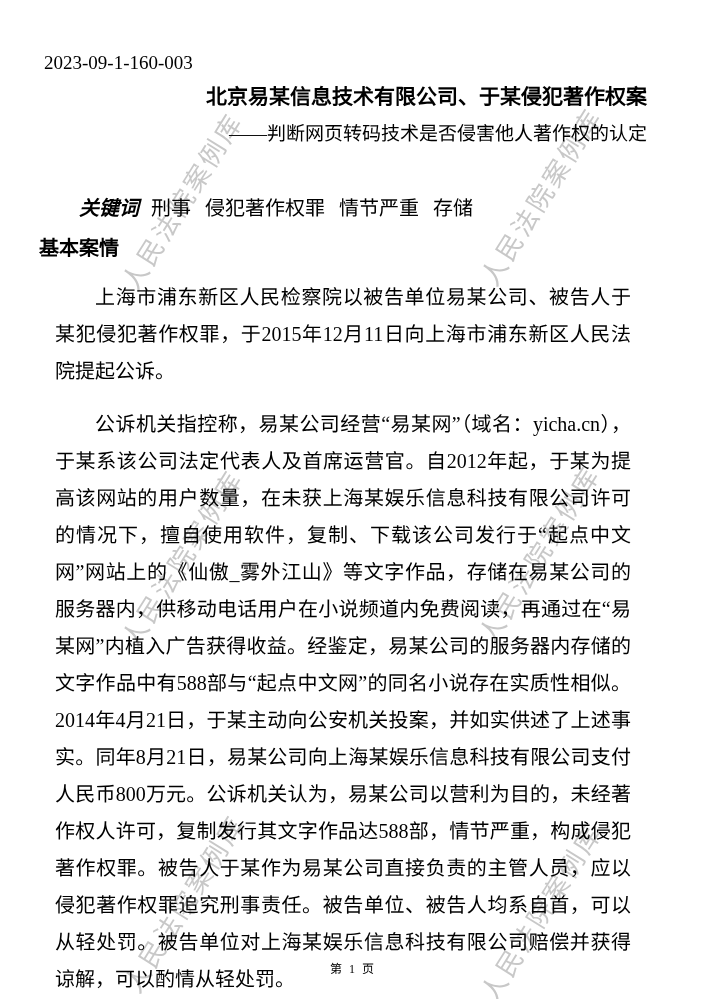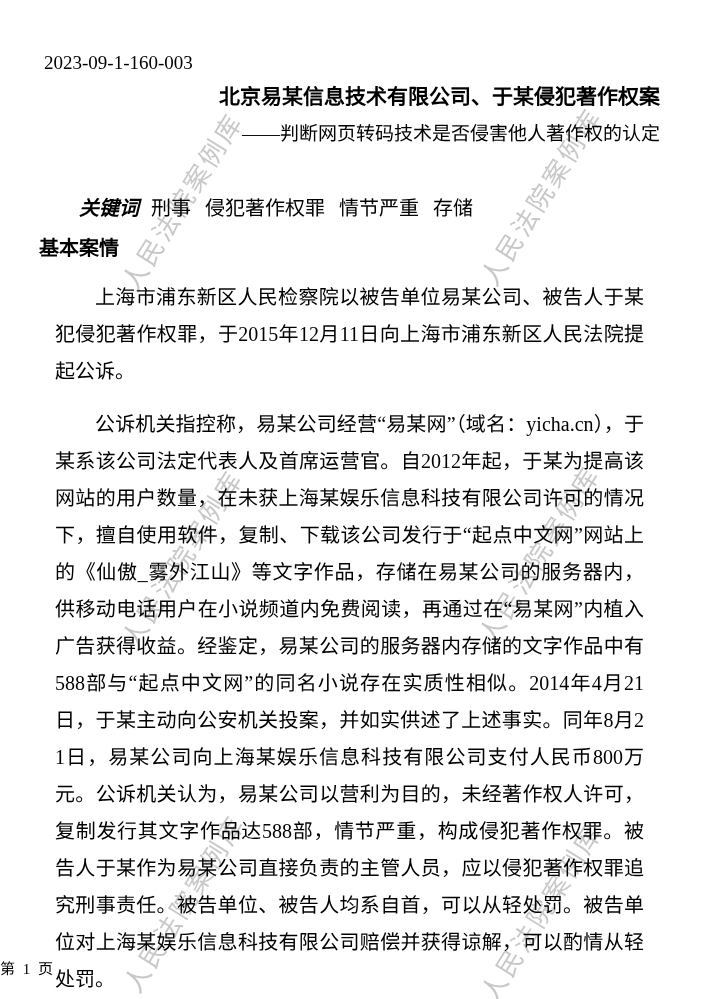--- a/index.html
+++ b/index.html
@@ -33,21 +33,21 @@
   .wm2 { left: 438px; top: 177px; }
   .wm3 { left: 79px;  top: 539px; }
   .wm4 { left: 436px; top: 535px; }
   .wm5 { left: 81px;  top: 884px; }
   .wm6 { left: 438px; top: 893px; }
 
   
   .content {
     position: relative;
     z-index: 1;
-    padding: 51px 46px 0 39px;
+    padding: 51px 59px 0 39px;
   }
   .doc-id {
     margin-left: 5px;
     font-size: 19px;
     line-height: 24px;
   }
   .title {
     margin: 8px 0 0 0;
     padding-left: 40px;
     text-align: right;
@@ -90,22 +90,22 @@
     text-align: justify;
     text-indent: 2em;
     word-break: break-all;
   }
   .footer {
     position: absolute;
     z-index: 1;
     left: 0;
     right: 0;
     top: 960px;
-    text-align: left;
-    font-size: 15px;
+    text-align: center;
+    font-size: 12px;
     line-height: 18px;
     letter-spacing: 2px;
   }
 </style>
 </head>
 <body>
 
 <div class="page">
 
   <div class="watermark wm1">人民法院案例库</div>

